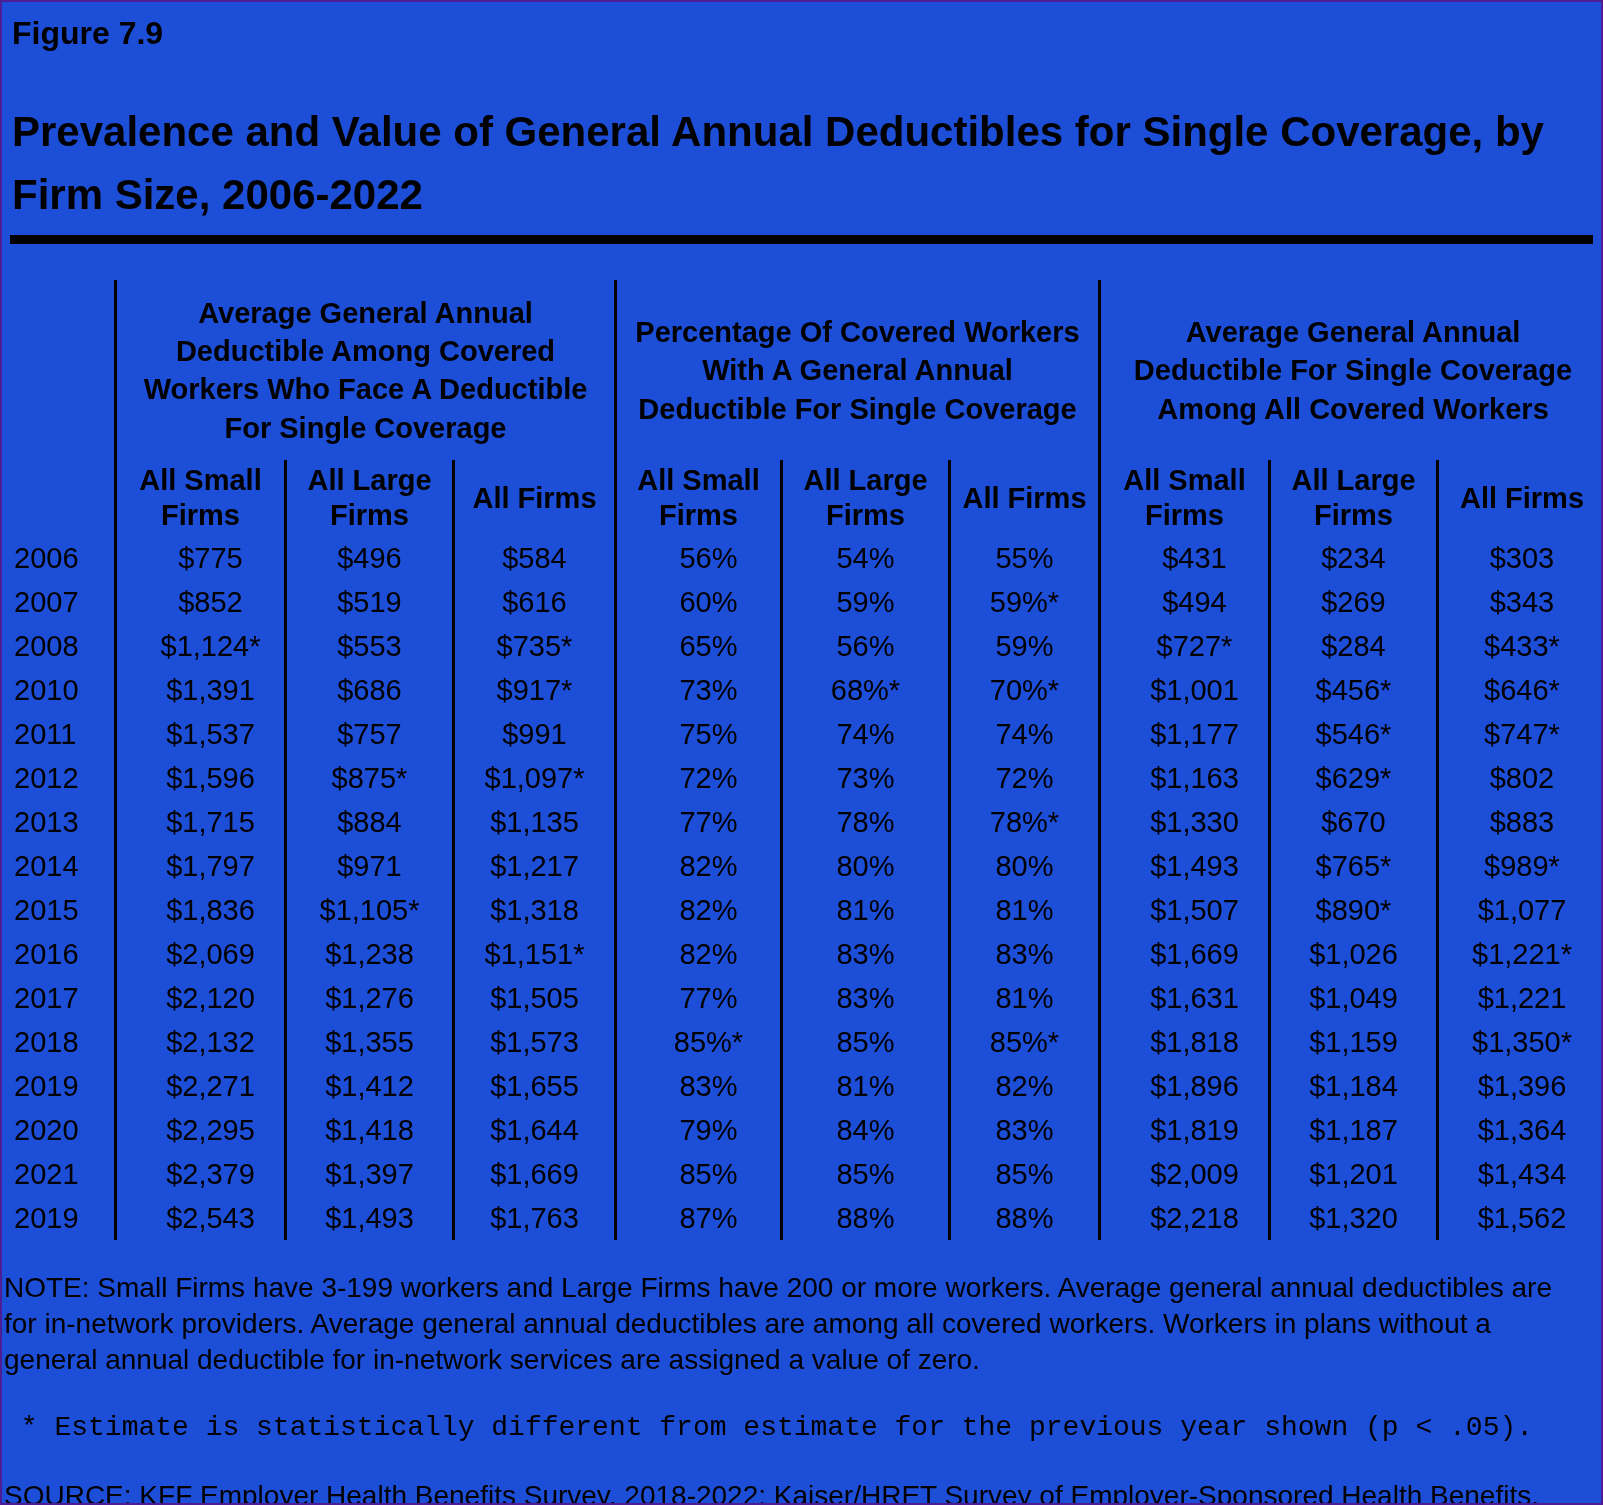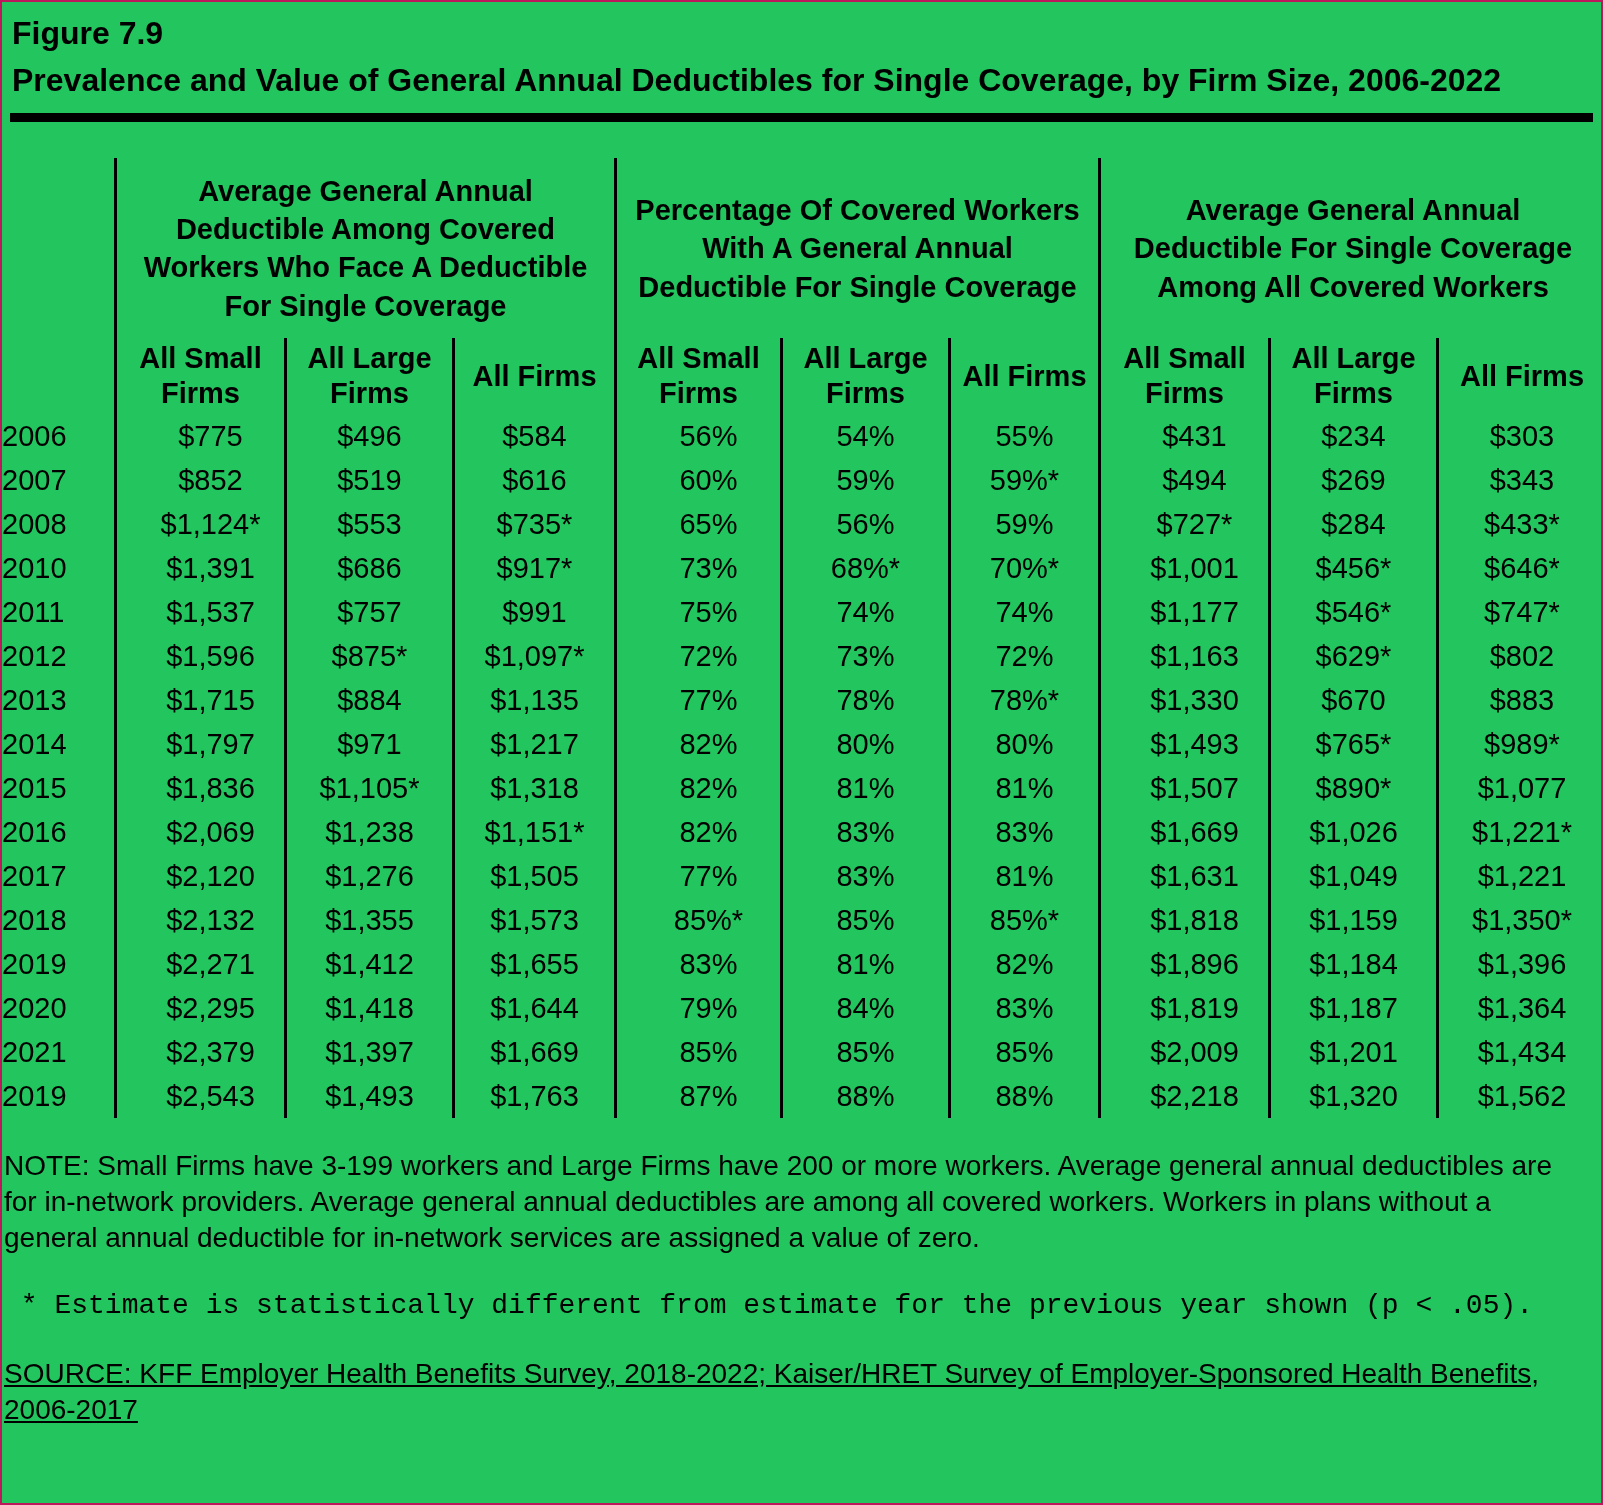--- a/index.html
+++ b/index.html
@@ -1,29 +1,29 @@
 <!DOCTYPE html>
 <html><head>
 <meta charset="utf-8">
 <style>
   html, body { margin: 0; padding: 0; background: #c0c0c0; }
   .page {
     position: relative;
     width: 1603px;
     height: 1505px;
     box-sizing: border-box;
-    background: #22c55e;
-    border: 2px solid #be185d;
+    background: #1d4ed8;
+    border: 2px solid #4c1d95;
     font-family: "Liberation Sans", "DejaVu Sans", sans-serif;
     color: #000;
     overflow: hidden;
   }
   .header { padding: 8px 16px 0 10px; }
   .fig-label { font-size: 32px; font-weight: 700; line-height: 1.45; }
-  .fig-title { font-size: 32px; font-weight: 700; line-height: 1.5; max-width: 1560px; }
+  .fig-title { font-size: 42px; font-weight: 700; line-height: 1.5; max-width: 1560px; margin-top: 44px; }
   .rule { height: 9px; background: #000; margin: 9px 8px 0 8px; }
 
   .table { margin-top: 36px; }
   .grid-row {
     display: grid;
     grid-template-columns: 112px 170px 168px 162px 166px 168px 150px 170px 168px 169px;
   }
   .cell {
     display: flex;
     align-items: center;
@@ -37,21 +37,21 @@
   .group-row { height: 180px; }
   .group-cell { font-size: 29px; font-weight: 700; line-height: 1.32; padding: 0 8px; }
   .gh-1 { grid-column: 2 / 5; }
   .gh-2 { grid-column: 5 / 8; }
   .gh-3 { grid-column: 8 / 11; }
 
   .sub-row { height: 76px; }
   .sub-cell { font-size: 29px; font-weight: 700; line-height: 1.22; padding: 0 4px; }
 
   .trow { height: 44px; }
-  .cell.year { justify-content: flex-start; padding-left: 0; font-size: 29px; }
+  .cell.year { justify-content: flex-start; padding-left: 12px; font-size: 29px; }
   .cell.val { font-size: 29px; }
 
   .note, .footnote, .source { font-size: 28px; line-height: 1.28; padding: 0 12px 0 2px; }
   .note { margin-top: 30px; max-width: 1590px; }
   .footnote { margin-top: 32px; white-space: pre-wrap; font-family: Liberation Mono, monospace; }
   .source { margin-top: 32px; max-width: 1590px; text-decoration: underline; }
 </style>
 </head>
 <body>
 

